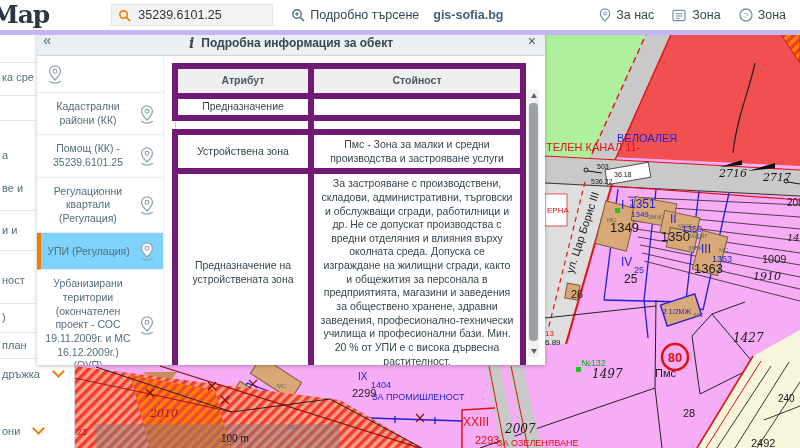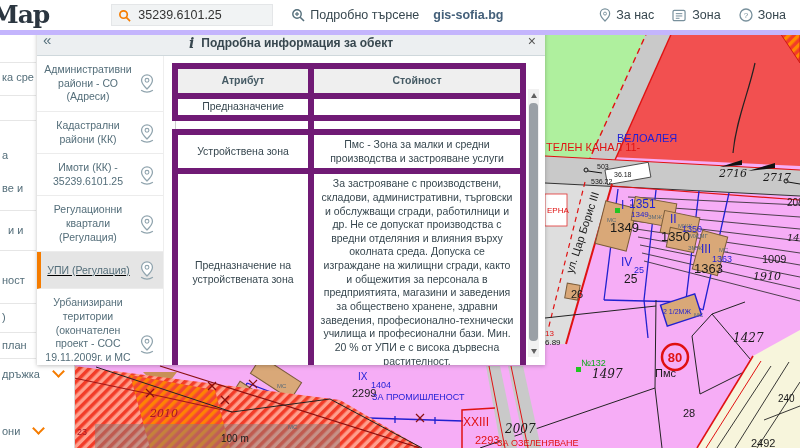--- a/index.html
+++ b/index.html
@@ -27,21 +27,21 @@
   .panel{position:absolute;left:37px;top:30px;width:508px;height:335px;background:#fff;z-index:20;box-shadow:0 1px 4px rgba(0,0,0,.25);display:flex;flex-direction:column;}
   .panel-head{height:25px;background:#eceff1;border-bottom:1px solid #cfd8dc;display:flex;align-items:center;position:relative;flex:0 0 25px;}
   .collapse-btn{position:absolute;left:6px;top:1px;font-size:15px;color:#546e7a;cursor:pointer;}
   .panel-title{margin:0 auto;font-size:12px;font-weight:bold;color:#37474f;display:flex;align-items:center;gap:7px;}
   .panel-title .iic{font-family:"DejaVu Serif",serif;font-style:italic;font-weight:bold;font-size:14px;}
   .close-btn{position:absolute;right:9px;top:3px;font-size:14px;color:#555;cursor:pointer;}
   .panel-body{flex:1;display:flex;overflow:hidden;}
   .layers{width:126px;flex:0 0 126px;border-right:1px solid #eee;overflow:hidden;}
   .layer-item{display:flex;align-items:center;border-bottom:1px solid #ececec;padding:7px 3px 7px 5px;cursor:pointer;}
   .layer-item .layer-label{flex:1;text-align:center;font-size:10.5px;line-height:1.3;color:#546e7a;}
-  .layer-item.sel{background:#e5e5e5;border-left:4px solid #f57c00;padding-left:2px;text-decoration:underline;}
+  .layer-item.sel{background:#7dd3fc;border-left:4px solid #f57c00;padding-left:2px;}
   .layer-item .pinwrap{flex:0 0 26px;display:flex;justify-content:center;}
   .tablewrap{flex:1;padding:7px 8px 8px 8px;position:relative;overflow:hidden;}
   table.attrs{border-collapse:collapse;width:354px;font-size:10.5px;color:#37474f;table-layout:fixed;}
   table.attrs td,table.attrs th{border:6px solid #701a75;padding:3px 6px;text-align:center;vertical-align:middle;line-height:1.3;}
   table.attrs th{background:#efefef;color:#455a64;font-weight:bold;height:18px;}
   table.attrs .attr{width:118px;}
   table.attrs tr.spacer td{height:8px;padding:0;border-left:1px solid #ccc;}
   table.attrs tr.first td{height:14px;border-bottom:none;padding:1px 6px;}
   
   .vscroll{position:absolute;right:6px;top:33px;bottom:8px;width:11px;background:#f1f1f1;}
@@ -327,61 +327,60 @@
       <div class="sdiv" style="top: 65px;"></div>
       <div class="sdiv" style="top: 90px;"></div>
       <div class="sdiv" style="top: 180px;"></div>
       <div class="sdiv" style="top: 220px;"></div>
       <div class="sdiv" style="top: 273px;"></div>
       <div class="sdiv" style="top: 302px;"></div>
       <div class="sdiv" style="top: 328px;"></div>
       <div class="frag" style="left: 2px; top: 41px;">ка сре</div>
       <div class="frag" style="left: 2px; top: 119px;">а</div>
       <div class="frag" style="left: 2px; top: 152px;">ве и</div>
-      <div class="frag" style="left: 8px; top: 194px;">и и</div>
+      <div class="frag" style="left: 2px; top: 194px;">и и</div>
       <div class="frag" style="left: 2px; top: 232px; margin-top: 12px;">ност</div>
       <div class="frag" style="left: 2px; top: 281px;">)</div>
       <div class="frag" style="left: 2px; top: 309px;">план</div>
       <div class="frag" style="left: 2px; top: 337px;">дръжка<span class="chev"></span></div>
       <div class="frag" style="left: 2px; top: 394px;">они<span class="chev"></span></div>
     </div>
 
   <div class="panel">
     <div class="panel-head">
       <span class="collapse-btn">«</span>
       <span class="panel-title">
           <span class="iic">i</span>
           <span>Подробна информация за обект</span>
         </span>
       <span class="close-btn">×</span>
     </div>
     <div class="panel-body">
       <div class="layers" id="layer-list">
           <div class="layer-item">
-            <span class="layer-label">Административни райони - СО (Адреси)</span>
             <span class="pinwrap">
               <svg width="20" height="22" viewBox="0 0 22 22">
                 <path d="M11 2 a6 6 0 0 1 6 6 c0 4 -6 9.5 -6 9.5 c0 0 -6 -5.5 -6 -9.5 a6 6 0 0 1 6 -6 Z" fill="#fff" stroke="#90a4ae" stroke-width="1.4"></path>
                 <circle cx="11" cy="8" r="2.1" fill="none" stroke="#90a4ae" stroke-width="1.2"></circle>
                 <path d="M4.5 19 q6.5 4 13 0" fill="none" stroke="#90a4ae" stroke-width="1.3"></path>
               </svg>
             </span>
           </div>
           <div class="layer-item">
             <span class="layer-label">Кадастрални райони (КК)</span>
             <span class="pinwrap">
               <svg width="20" height="22" viewBox="0 0 22 22">
                 <path d="M11 2 a6 6 0 0 1 6 6 c0 4 -6 9.5 -6 9.5 c0 0 -6 -5.5 -6 -9.5 a6 6 0 0 1 6 -6 Z" fill="#fff" stroke="#90a4ae" stroke-width="1.4"></path>
                 <circle cx="11" cy="8" r="2.1" fill="none" stroke="#90a4ae" stroke-width="1.2"></circle>
                 <path d="M4.5 19 q6.5 4 13 0" fill="none" stroke="#90a4ae" stroke-width="1.3"></path>
               </svg>
             </span>
           </div>
           <div class="layer-item">
-            <span class="layer-label">Имоти (КК) - 35239.6101.25</span>
+            <span class="layer-label">Помощ (КК) - 35239.6101.25</span>
             <span class="pinwrap">
               <svg width="20" height="22" viewBox="0 0 22 22">
                 <path d="M11 2 a6 6 0 0 1 6 6 c0 4 -6 9.5 -6 9.5 c0 0 -6 -5.5 -6 -9.5 a6 6 0 0 1 6 -6 Z" fill="#fff" stroke="#90a4ae" stroke-width="1.4"></path>
                 <circle cx="11" cy="8" r="2.1" fill="none" stroke="#90a4ae" stroke-width="1.2"></circle>
                 <path d="M4.5 19 q6.5 4 13 0" fill="none" stroke="#90a4ae" stroke-width="1.3"></path>
               </svg>
             </span>
           </div>
           <div class="layer-item">
             <span class="layer-label">Регулационни квартали (Регулация)</span>

